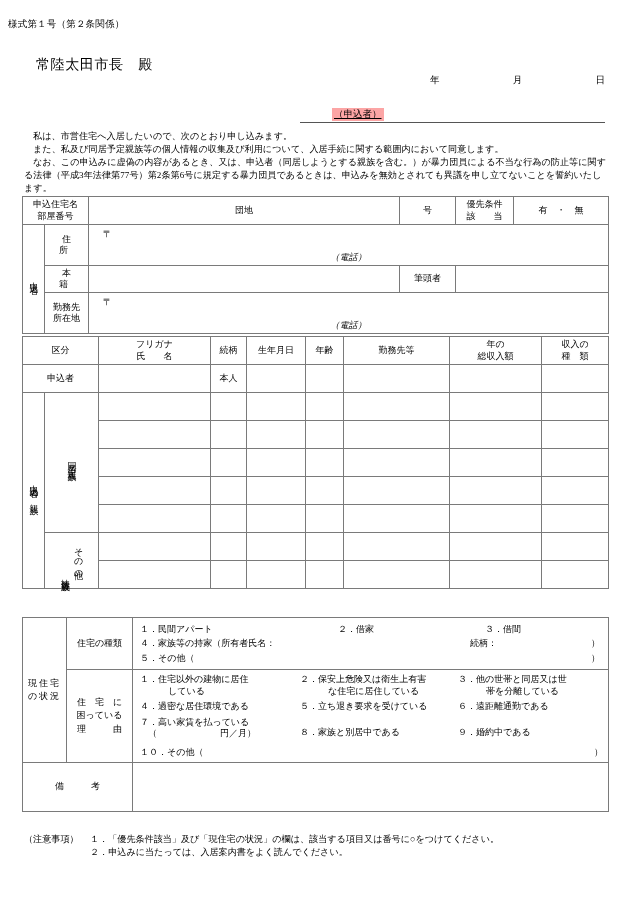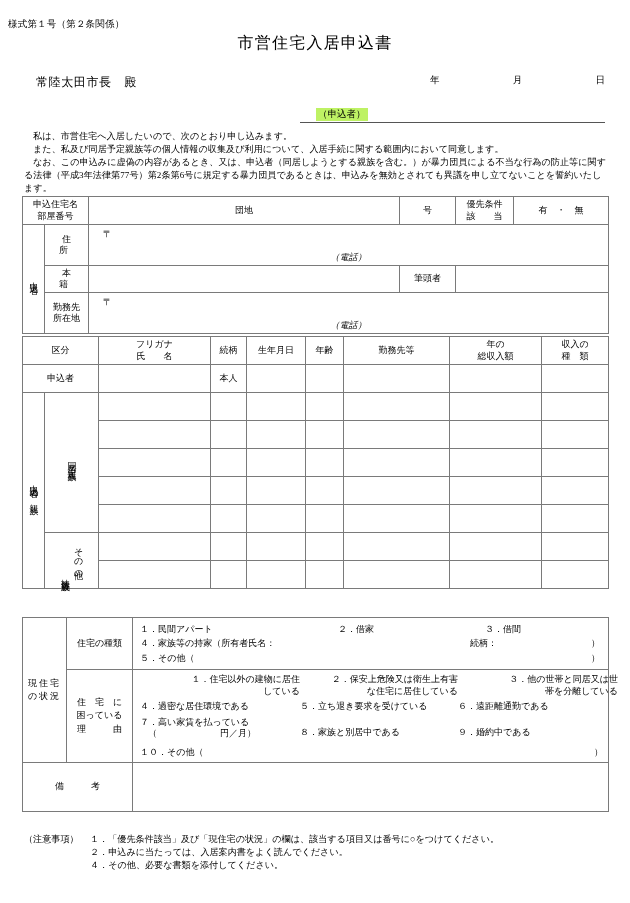--- a/index.html
+++ b/index.html
@@ -34,46 +34,47 @@
   .doc-title {
     position: absolute;
     left: 0; top: 33px;
     width: 630px;
     text-align: center;
     font-size: 16px;
     letter-spacing: 1.2px;
   }
   .addressee {
     position: absolute;
-    left: 36px; top: 74px;
-    font-size: 12px;
+    left: 36px; top: 56px;
+    font-size: 14px;
     letter-spacing: 0.6px;
     white-space: nowrap;
   }
   .date-line {
     position: absolute;
     left: 430px; top: 74px;
     width: 175px;
     font-size: 9.5px;
     display: flex;
     justify-content: space-between;
   }
   .applicant-sign {
     position: absolute;
     left: 300px; top: 108px;
     width: 305px;
     border-bottom: 1px solid #555;
     height: 14px;
   }
   .applicant-sign span {
     position: absolute;
-    left: 16px; top: 0px;
+    left: 32px; top: 0px;
     font-size: 9.5px;
-    background: #bef264;
+    background: #fca5a5;
     padding: 0 2px;
+    text-decoration: underline;
   }
 
   
   .intro {
     position: absolute;
     left: 24px; top: 130px;
     width: 585px;
     font-size: 9.1px;
     line-height: 13.1px;
     letter-spacing: 0.05px;
@@ -160,21 +161,21 @@
     font-size: 9px;
     line-height: 11.6px;
     position: relative;
     height: 86px;
   }
   .reasons .col { position: absolute; top: 4px; }
   .reasons .colA { left: 7px;  width: 160px; }
   .reasons .colB { left: 167px; width: 158px; }
   .reasons .colC { left: 325px; width: 160px; }
   .reasons .r { margin-bottom: 4px; }
-  .reasons .hang { padding-left: 14px; text-indent: -14px; text-align: right; }
+  .reasons .hang { padding-left: 14px; text-indent: -14px; }
   .reasons .last {
     position: absolute; left: 7px; bottom: 3px; right: 5px;
   }
   .reasons .last .rp { float: right; }
 
   
   .notes {
     position: absolute;
     left: 24px; top: 833px;
     font-size: 9.1px;
@@ -183,21 +184,20 @@
   }
   .notes .nrow { position: relative; padding-left: 66px; white-space: nowrap; }
   .notes .nlabel { position: absolute; left: 0; top: 0; }
 </style>
 </head>
 <body>
 
 <div class="page">
 
   <div class="form-no">様式第１号（第２条関係）</div>
-  <div class="doc-title">市営住宅入居申込書</div>
   <div class="addressee">常陸太田市長　殿</div>
 
   <div class="date-line">
     <span>年</span>
     <span>月</span>
     <span>日</span>
   </div>
 
   <div class="applicant-sign">
     <span>（申込者）</span>
@@ -515,18 +515,15 @@
   </table>
 
   <div class="notes">
     <div class="nrow">
       <span class="nlabel">（注意事項）</span>
       <span>１．「優先条件該当」及び「現住宅の状況」の欄は、該当する項目又は番号に○をつけてください。</span>
     </div>
     <div class="nrow">
       <span>２．申込みに当たっては、入居案内書をよく読んでください。</span>
     </div>
-    <div class="nrow">
-      <span>４．その他、必要な書類を添付してください。</span>
-    </div>
   </div>
 
 </div>
 
 </body></html>

